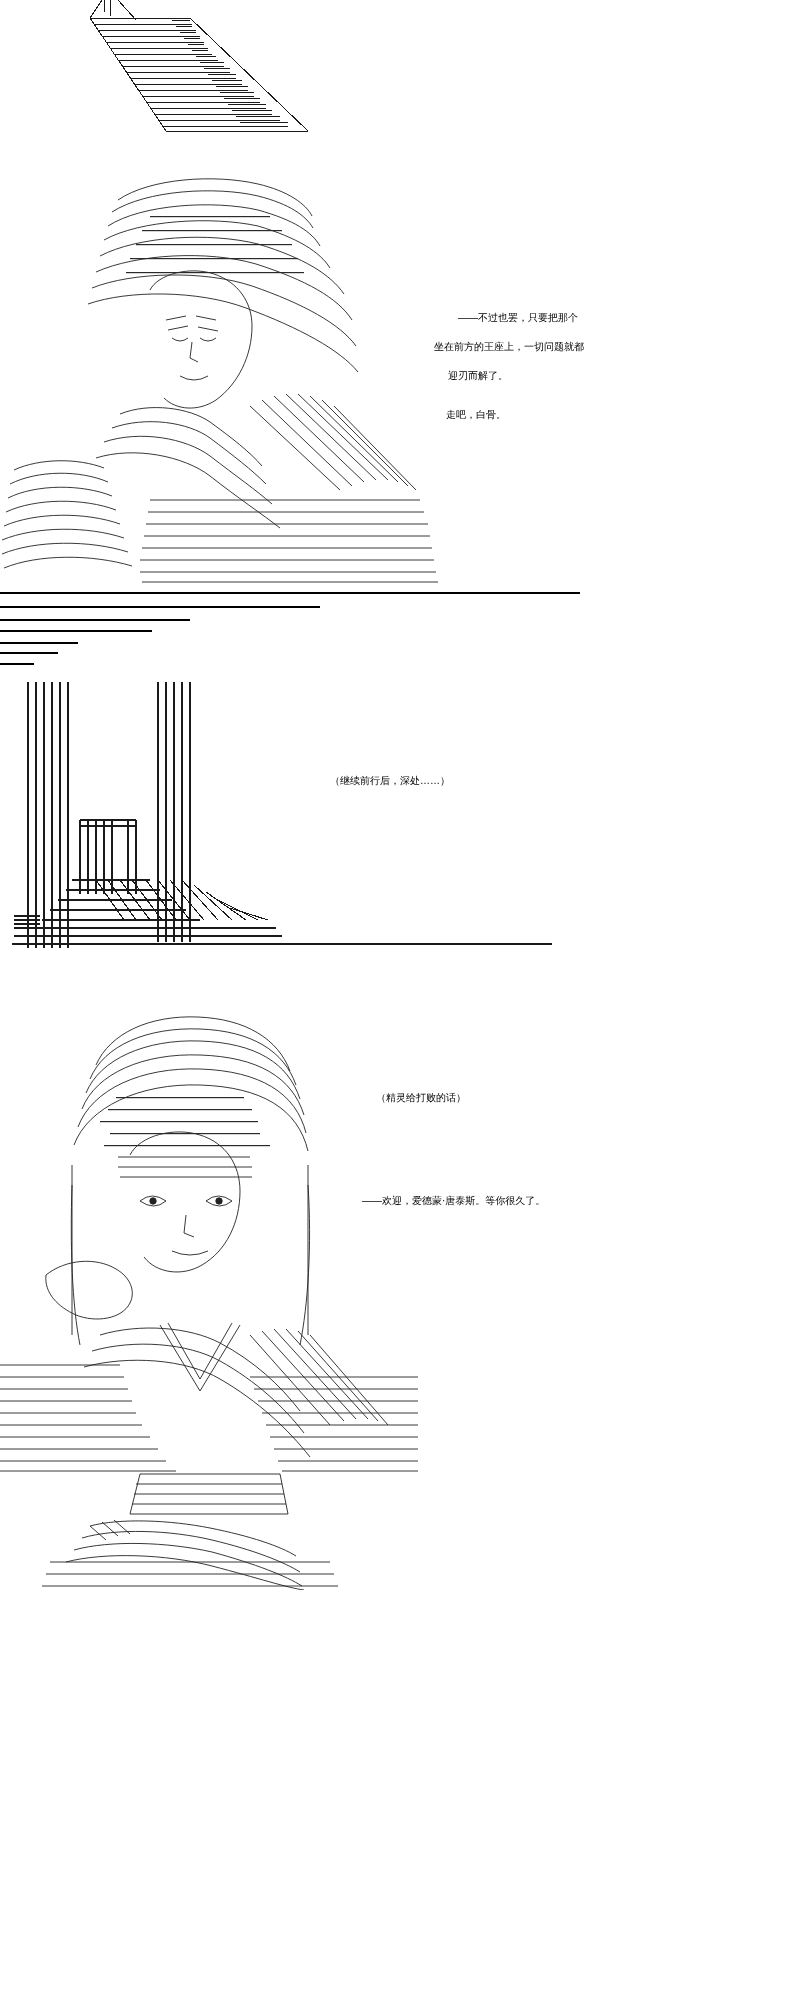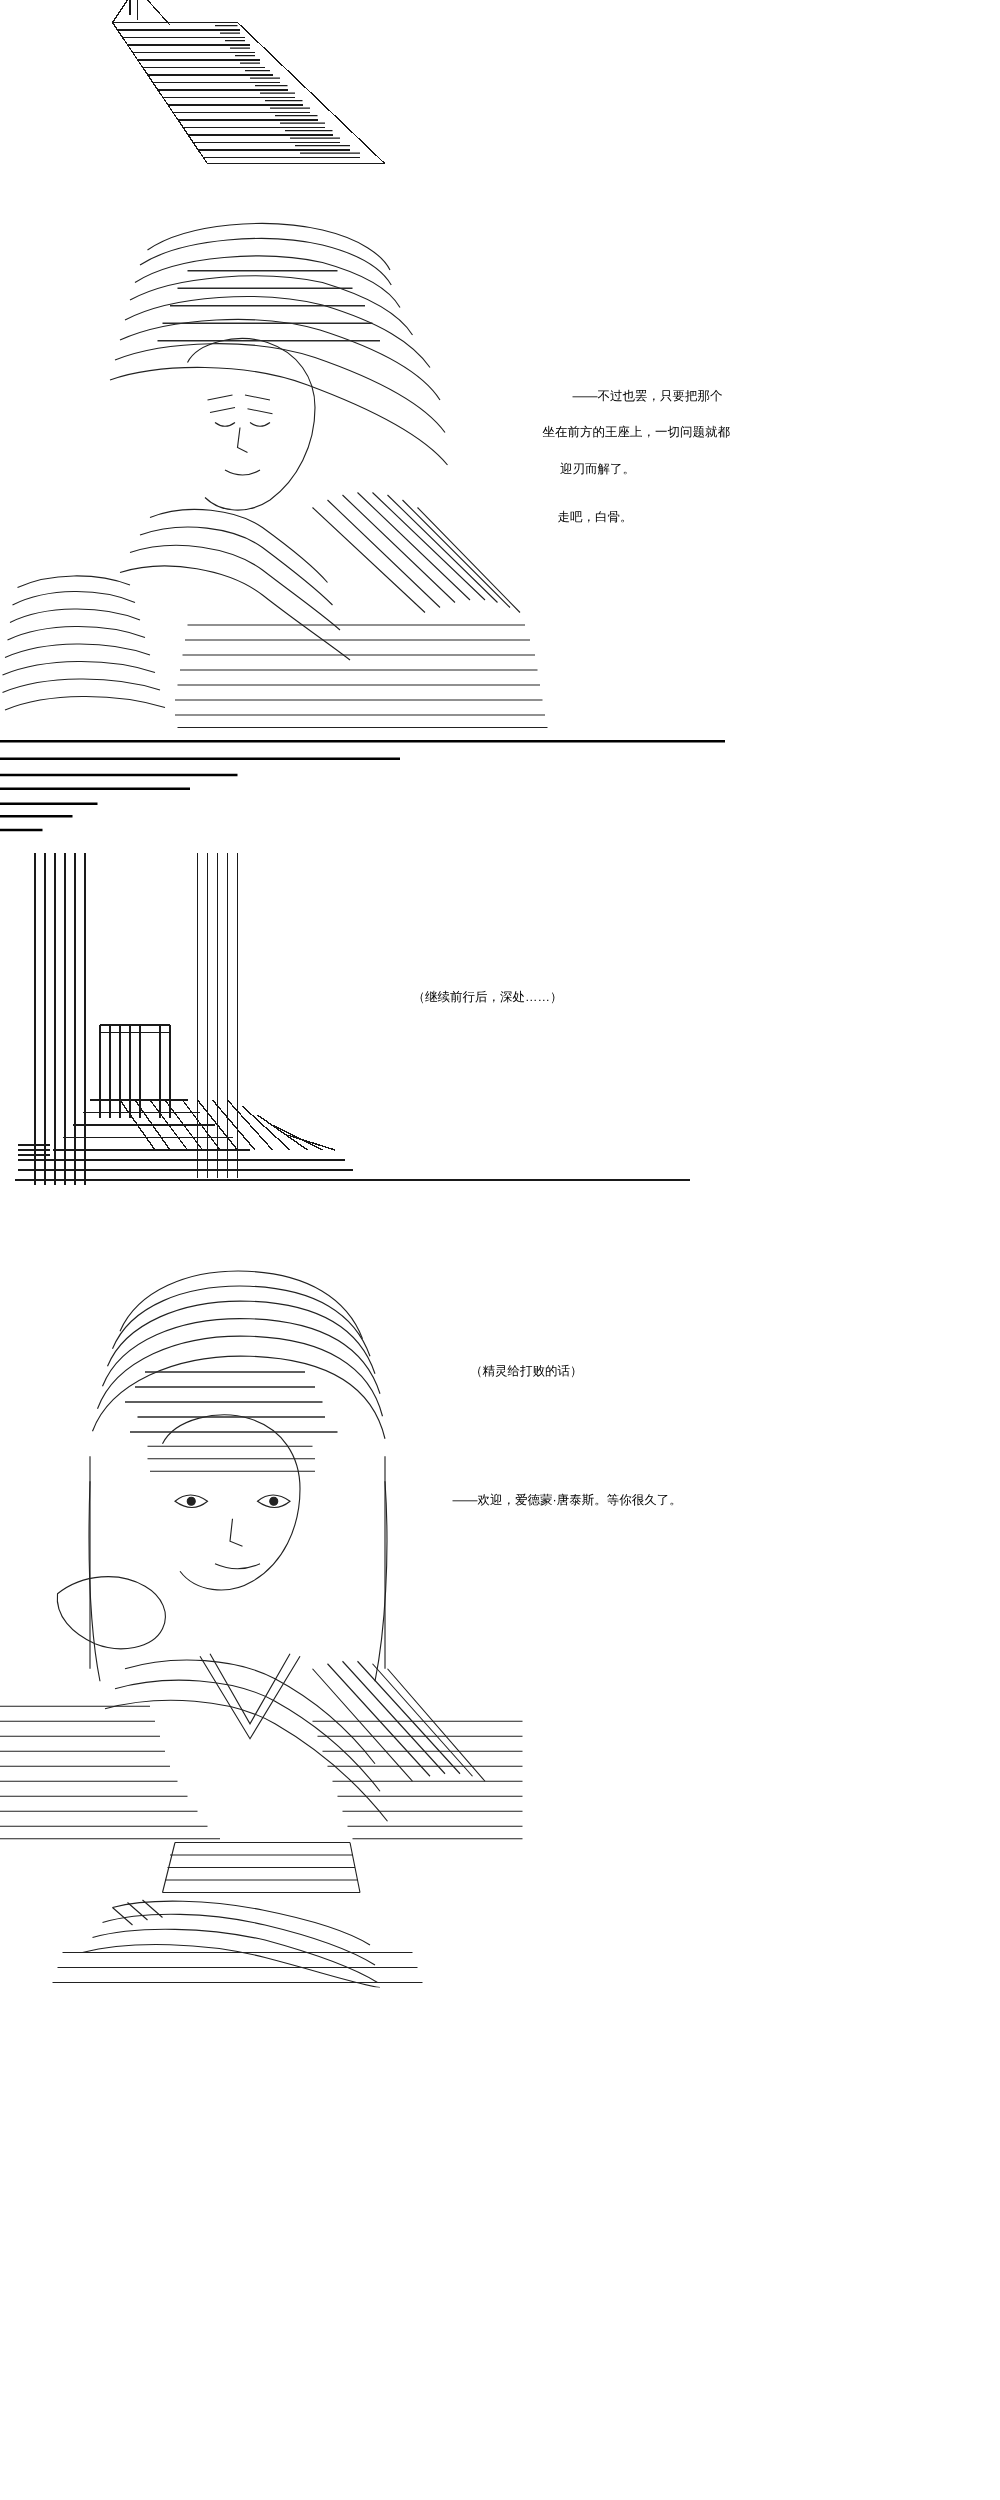--- a/index.html
+++ b/index.html
@@ -171,21 +171,21 @@
                M206 212 L246 240 M218 220 L258 240 M230 228 L268 240"></path>
 
       <path d="M14 248 L276 248 M14 256 L282 256"></path>
 
       <path d="M12 264 L552 264" stroke-width="1.6"></path>
 
       <path d="M14 236 L40 236 M14 240 L40 240 M14 244 L40 244"></path>
     </g>
   </svg>
 
-  <div class="dlg" style="left:330px; top:786px;">（继续前行后，深处……）</div>
+  <div class="dlg" style="left:330px; top:768px;">（继续前行后，深处……）</div>
 </div>
 
 <div>
   <svg class="scene" style="left:0px; top:1005px;" width="420" height="470" viewBox="0 0 420 470">
     <g stroke="#222222" stroke-width="0.9" fill="none">
 
       <path d="M96 60 C110 28 150 10 198 12 C246 14 278 34 290 66"></path>
       <path d="M90 74 C104 40 148 22 200 24 C252 26 284 46 296 80"></path>
       <path d="M86 88 C100 54 146 34 200 36 C256 38 288 58 300 94"></path>
       <path d="M82 104 C96 68 144 48 200 50 C258 52 292 72 304 110"></path>

